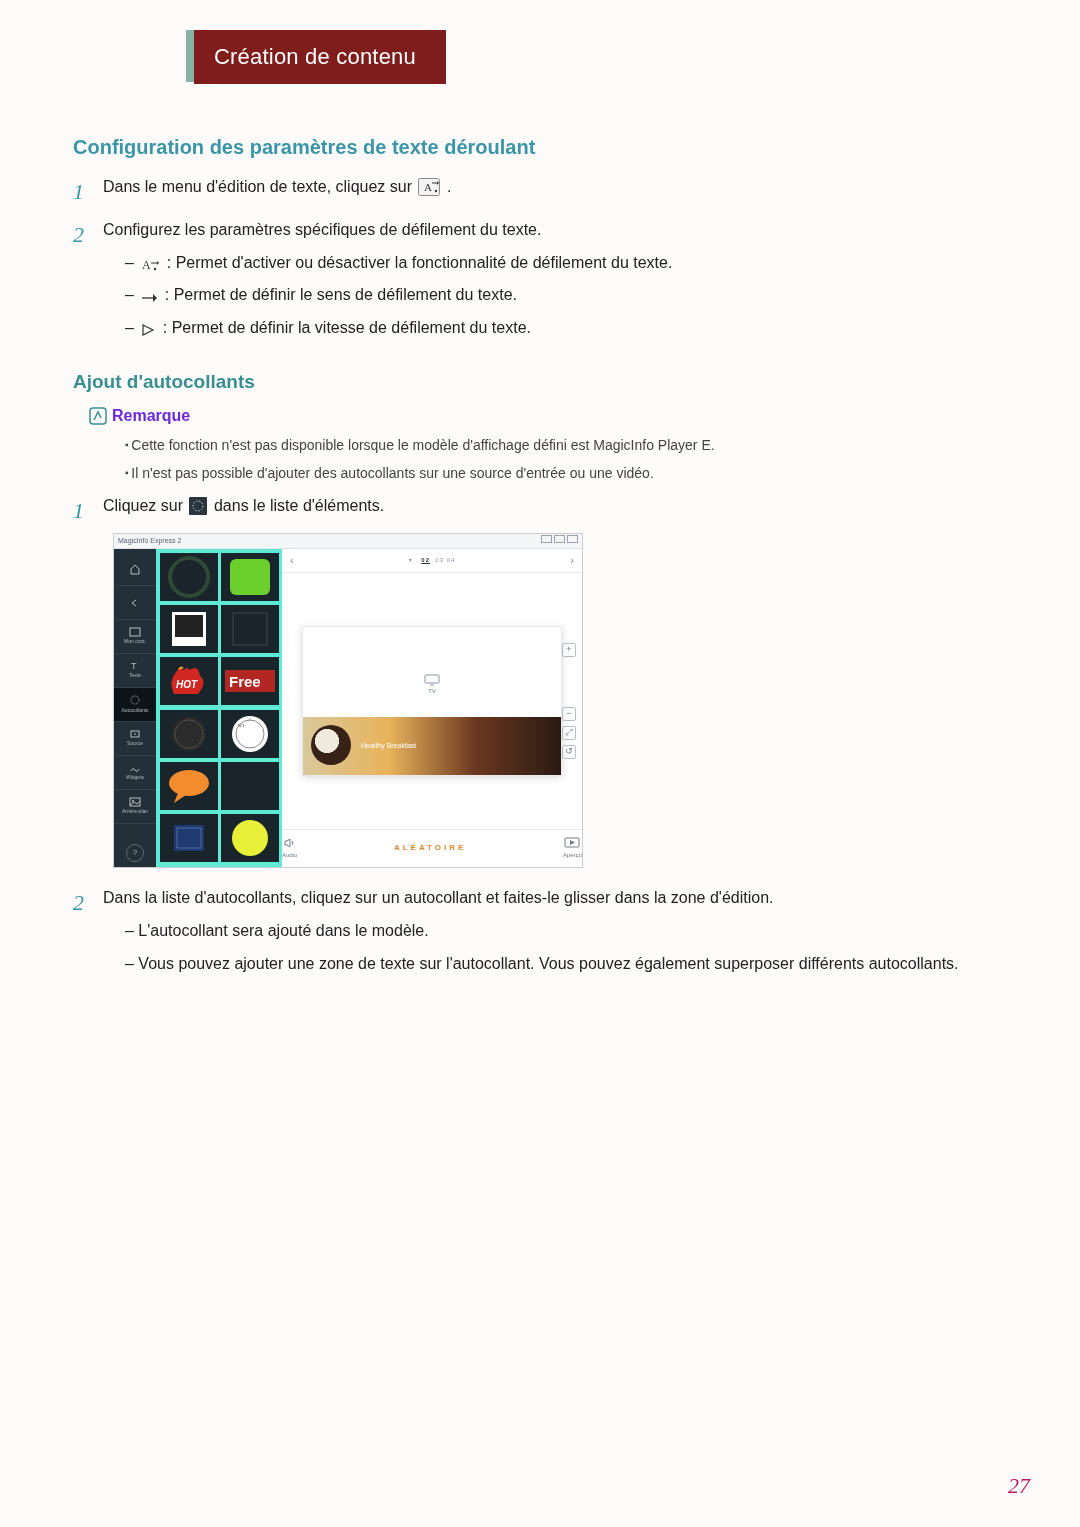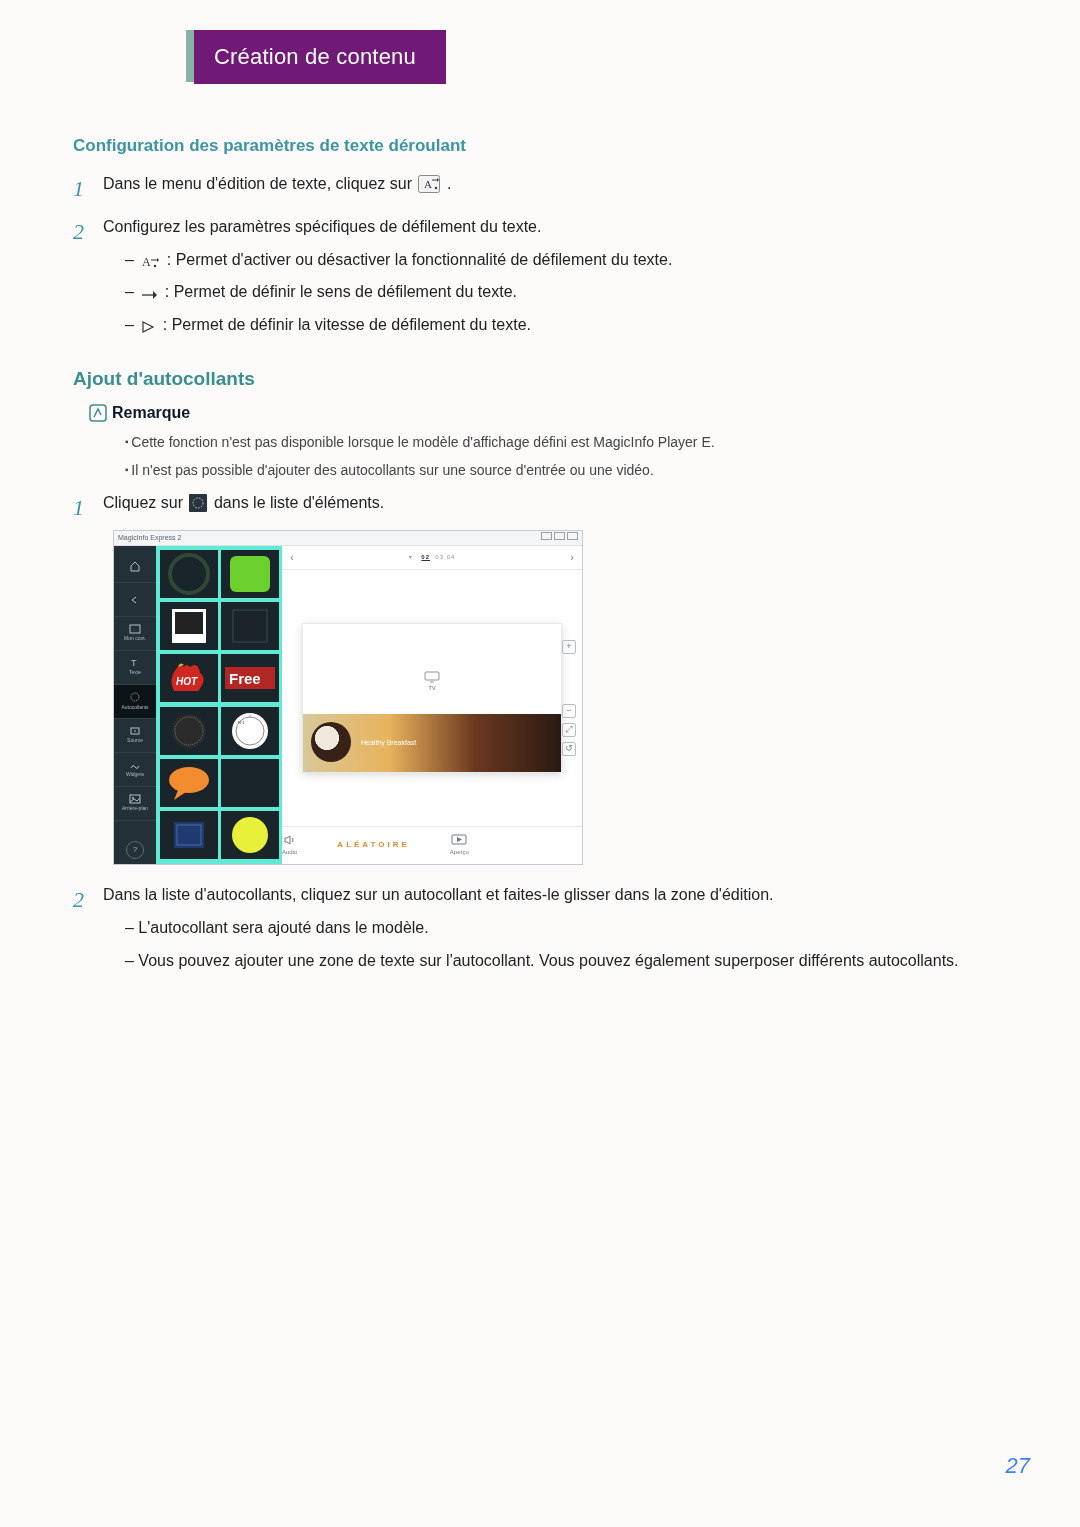--- a/index.html
+++ b/index.html
@@ -9,61 +9,61 @@
     height: 1527px;
     font-family: Arial, Helvetica, sans-serif;
     background: #fcfbfa;
     color: #222;
     position: relative;
   }
   .top-tab {
     position: absolute;
     left: 194px;
     top: 30px;
-    background: #701a75;
+    background: #7f1d1d;
     color: #ffffff;
     padding: 14px 30px 14px 20px;
     font-size: 22px;
     letter-spacing: 0.2px;
   }
   .top-tab-pre {
     position: absolute;
     left: 186px; top: 30px;
     width: 8px; height: 52px;
     background: #88b2a8;
   }
   .content {
     position: absolute;
     left: 73px; right: 50px; top: 128px;
   }
-  .h2 { color: #3b95a6; font-weight: 600; font-size: 17px; margin: 8px 0 16px; }
+  .h2 { color: #3b95a6; font-weight: 600; font-size: 20px; margin: 8px 0 16px; }
   .h3 { color: #3a8e8f; font-weight: 700; font-size: 19px; margin: 30px 0 6px; }
   p, li { font-size: 16px; line-height: 1.55; }
   ol.num { list-style: none; padding: 0; margin: 0; }
   ol.num > li { position: relative; padding-left: 30px; margin: 10px 0 18px; }
   .numspan {
     position: absolute; left: 0; top: 0;
     color: #3b95a6; font-size: 22px; font-style: italic;
     font-family: Georgia, 'Times New Roman', serif;
   }
   ul.dash { list-style: none; margin: 6px 0; padding: 0 0 0 22px; }
   ul.dash > li::before { content: "– "; }
   ul.dash > li { margin: 8px 0; }
   .remark-wrap { margin: 14px 0 10px 16px; }
-  .remark-head { color: #0f172a; font-weight: 600; font-size: 16px; display: flex; align-items: center; gap: 5px; }
+  .remark-head { color: #6d28d9; font-weight: 600; font-size: 16px; display: flex; align-items: center; gap: 5px; }
   .remark-head svg { flex: none; }
   ul.dot { list-style: none; padding: 0 0 0 20px; margin: 10px 0; }
   ul.dot > li::before { content: "▪  "; font-size: 10px; position: relative; top: -2px; }
   ul.dot > li { font-size: 14px; color: #444; margin: 6px 16px; }
   .inline-icon { display: inline-block; vertical-align: -4px; margin: 0 2px; }
   .inline-icon svg { display: block; }
   .page-number {
-    position: absolute; right: 50px; bottom: 48px;
-    font-style: italic; font-family: Liberation Sans, sans-serif;
-    font-size: 22px; color: #3b82f6;
+    position: absolute; right: 50px; bottom: 28px;
+    font-style: italic; font-family: Liberation Serif, serif;
+    font-size: 22px; color: #be185d;
   }
   
   .app {
     width: 470px; height: 335px;
     border: 1px solid #c9ccd0;
     background: #eef0f2;
     margin: 14px 0 18px 10px;
     position: relative;
     font-size: 7px;
     display: flex; flex-direction: column;
@@ -87,21 +87,21 @@
   .canvas-main { flex: 1; position: relative; display: flex; align-items: center; justify-content: center; }
   .slide { width: 260px; height: 150px; background: #ffffff; border: 1px solid #e7e9ec; box-shadow: 0 2px 8px rgba(0,0,0,.15); position: relative; }
   .slide .tv { position:absolute; left:0; right:0; top:22px; height: 70px; display:flex; flex-direction:column; align-items:center; justify-content:center; color:#6c7a86; font-size:6px; }
   .slide .food { position:absolute; left:0; right:0; bottom:0; height:58px;
      background: linear-gradient(90deg,#d9c89a,#e8b35c,#6b3820,#2a1a12);
      display:flex; align-items:center; color:#fff; font-size:7px; padding-left:58px;}
   .slide .food::before { content:""; position:absolute; left:8px; top:8px; width:40px; height:40px; border-radius:50%;
      background: radial-gradient(circle at 40% 40%, #efeadd 35%, #382217 36%);}
   .tool-col { position:absolute; right:6px; top:50%; transform:translateY(-50%); display:flex; flex-direction:column; gap:5px; }
   .tool-col div { width:14px; height:14px; border:1px solid #b5bdc5; border-radius:2px; display:flex; align-items:center; justify-content:center; color:#6c7a86; font-size:9px; }
-  .canvas-bottom { height: 38px; border-top: 1px solid #e7e9ec; display: flex; align-items: center; justify-content: flex-start; gap: 40px; }
+  .canvas-bottom { height: 38px; border-top: 1px solid #e7e9ec; display: flex; align-items: center; justify-content: space-between; gap: 26px; }
   .bt-item { display:flex; flex-direction:column; align-items:center; gap:2px; color:#6c7a86; font-size:6px; }
   .bt-item.center { color:#e08a2e; font-size:8px; letter-spacing: 3px; font-weight:600; }
 </style>
 </head>
 <body>
 
 <div class="top-tab-pre"></div>
 <div class="top-tab">Création de contenu</div>
 
 <div class="content">

